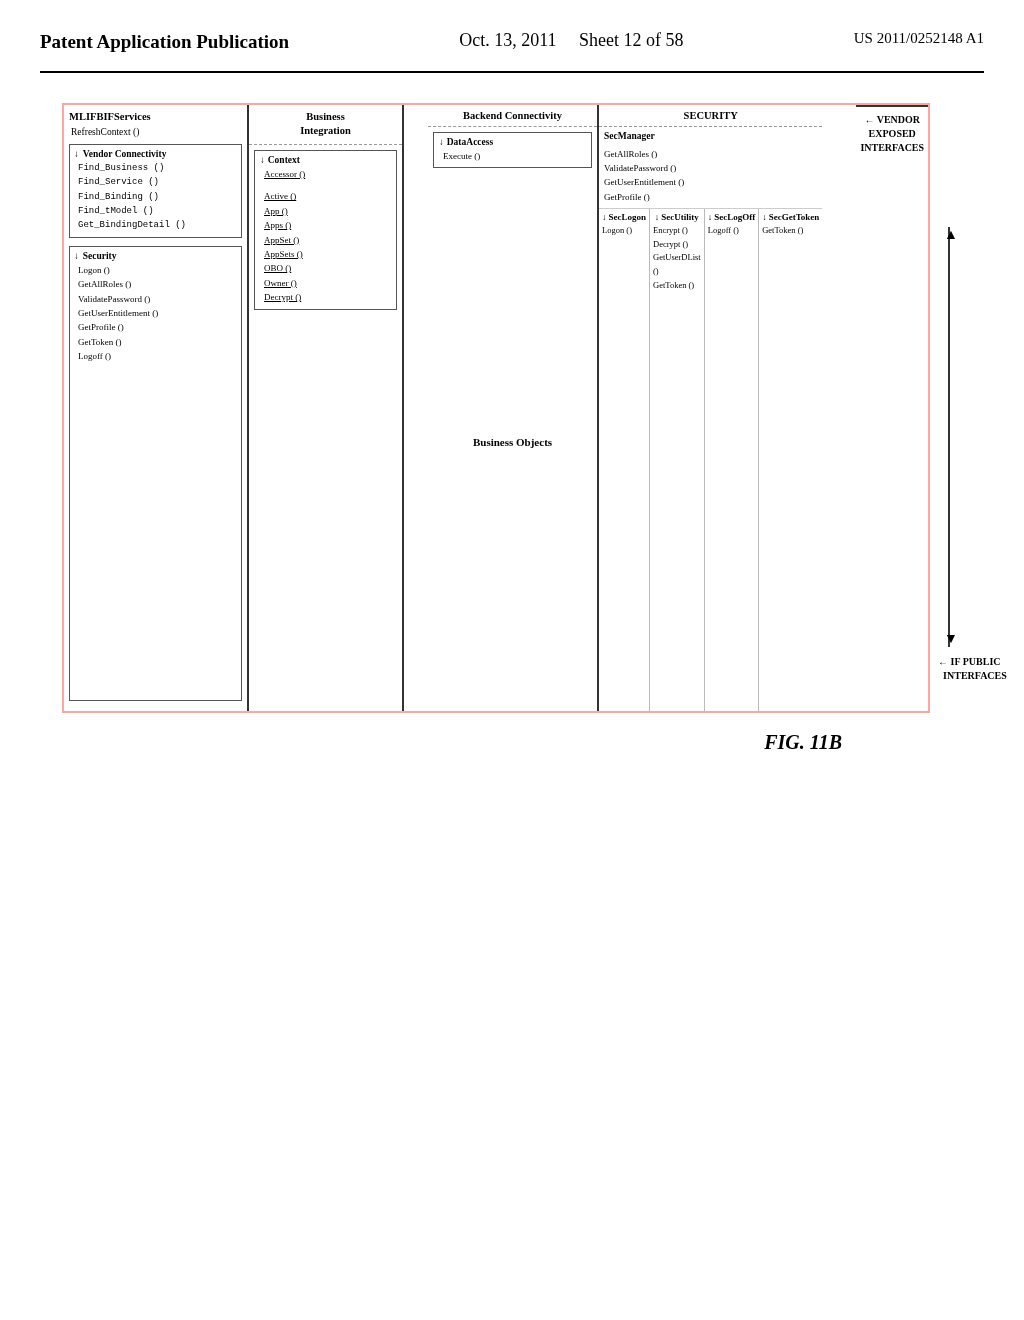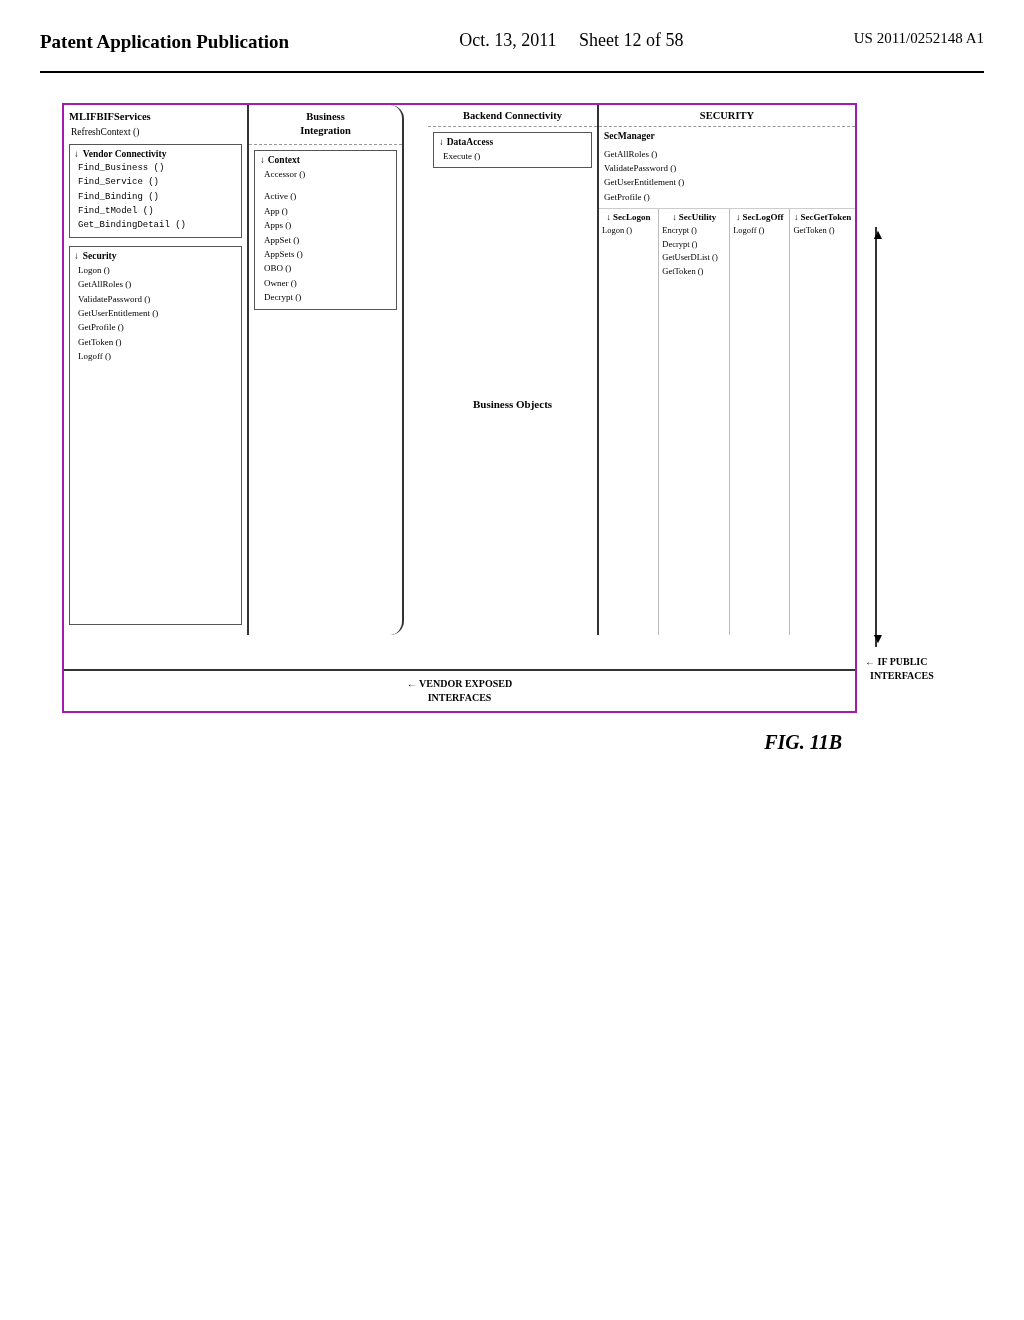--- a/index.html
+++ b/index.html
@@ -31,21 +31,21 @@
     </div>
     <div style="font-size:15px; font-weight:normal;">
       <span>US 2011/0252148 A1</span>
     </div>
   </div>
 
   <div style="display:flex; flex-direction:column; align-items:center;">
 
     <div style="display:flex; flex-direction:row; width:900px; position:relative;">
 
-      <div style="border:2px solid #a21caf; flex:1; display:flex; flex-direction:column; position:relative; min-height:610px;gap:34px;">
+      <div style="border:2px solid #fca5a5; flex:1; display:flex; flex-direction:row; position:relative; min-height:610px;gap:34px;">
 
         <div style="display:flex; flex-direction:row; flex:1;">
 
           <div style="width:185px; border-right:2px solid #333; padding:6px 5px; display:flex; flex-direction:column;">
             <div style="font-size:10.5px; font-weight:bold; padding-bottom:3px;">MLIFBIFServices</div>
 
             <div style="font-size:9.5px; line-height:1.6; padding-left:2px;">RefreshContext ()</div>
 
             <div style="border:1.5px solid #555; margin:4px 0; padding:4px 4px;">
               <div style="font-size:9.5px; font-weight:bold; display:flex; align-items:center;">
@@ -71,31 +71,31 @@
                 <div>GetAllRoles ()</div>
                 <div>ValidatePassword ()</div>
                 <div>GetUserEntitlement ()</div>
                 <div>GetProfile ()</div>
                 <div>GetToken ()</div>
                 <div>Logoff ()</div>
               </div>
             </div>
           </div>
 
-          <div style="width:155px; border-right:2px solid #333; display:flex; flex-direction:column; position:relative;border-radius:14px;">
+          <div style="width:155px; border-right:2px solid #333; display:flex; flex-direction:column; position:relative;">
 
             <div style="font-size:10.5px; font-weight:bold; text-align:center; padding:5px 3px; line-height:1.4; border-bottom:1.5px dashed #999;">Business<br>Integration</div>
 
             <div style="padding:5px 5px; flex:1;">
               <div style="border:1.5px solid #555; padding:4px 5px;">
                 <div style="font-size:9.5px; font-weight:bold; display:flex; align-items:center;">
                   <span style="margin-right:3px;">↓</span>
                   <span>Context</span>
                 </div>
-                <div style="font-size:9px; line-height:1.6; padding-left:4px; margin-top:2px;">
+                <div style="font-size:9px; line-height:1.6; padding-left:4px; margin-top:2px;text-decoration:underline;">
                   <div>Accessor ()</div>
                   <div style="height:8px;"></div>
                   <div>Active ()</div>
                   <div>App ()</div>
                   <div>Apps ()</div>
                   <div>AppSet ()</div>
                   <div>AppSets ()</div>
                   <div>OBO ()</div>
                   <div>Owner ()</div>
                   <div>Decrypt ()</div>

